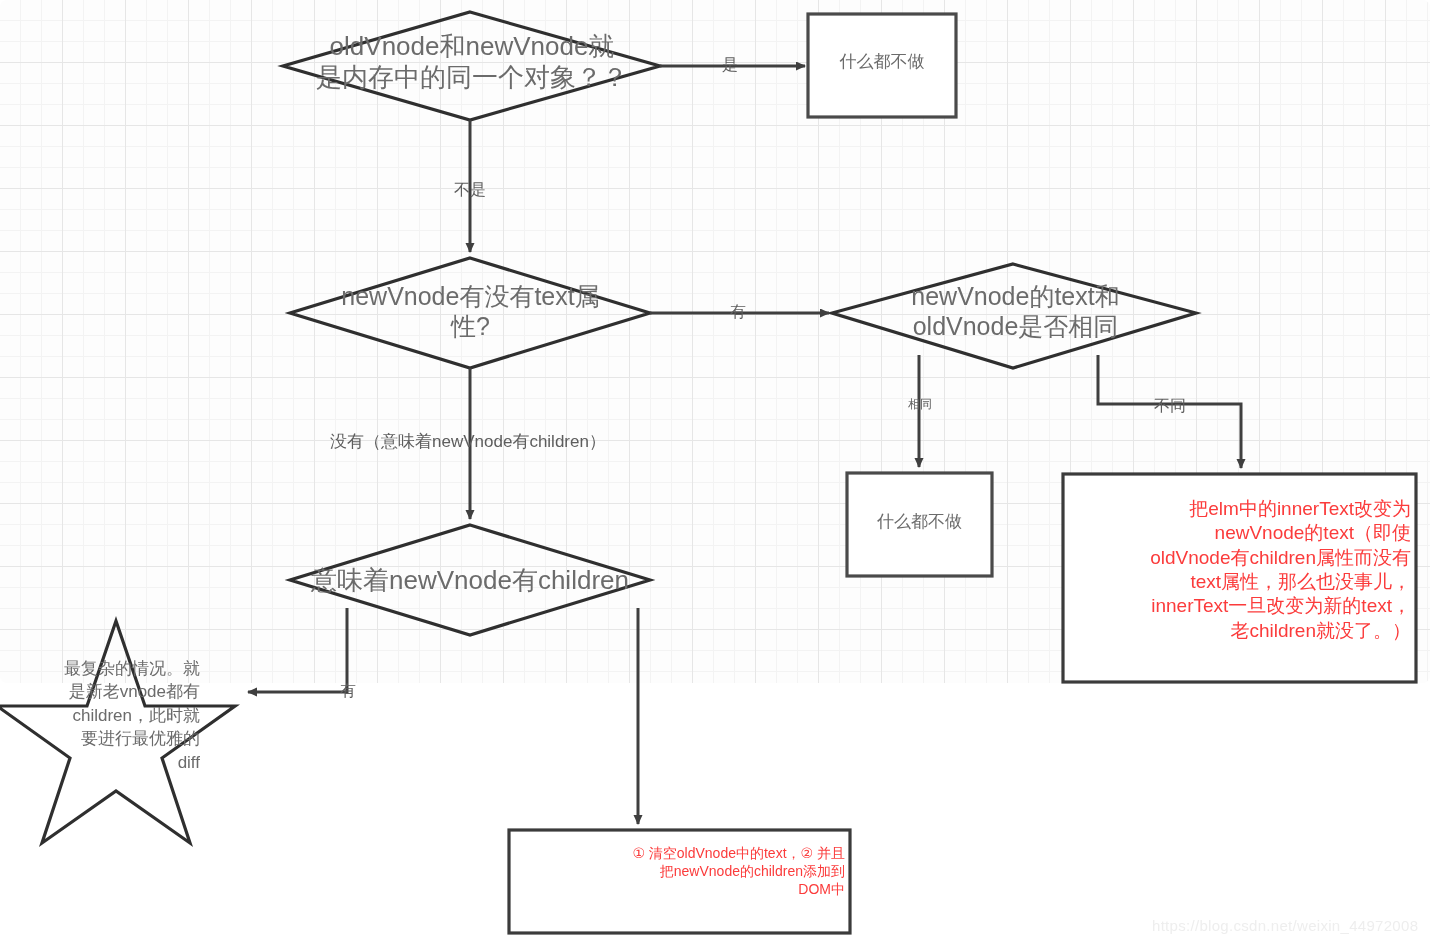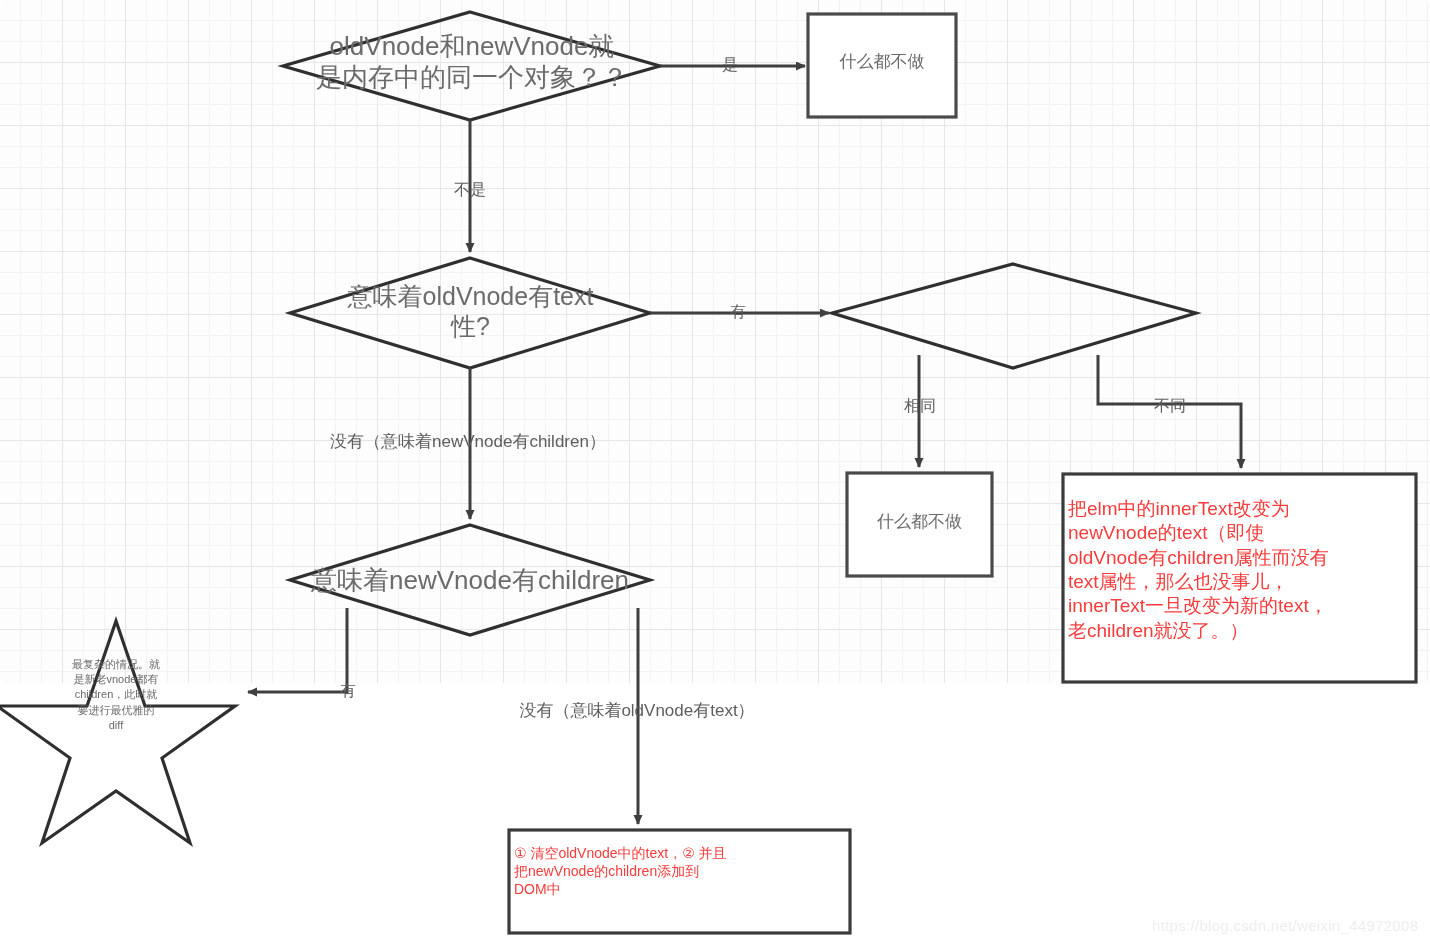--- a/index.html
+++ b/index.html
@@ -27,21 +27,21 @@
     position:absolute;
     color:#6b6b6b;
     text-align:center;
     line-height:1.2;
     white-space:pre-line;
     pointer-events:none;
   }
   .red-text{
     position:absolute;
     color:#fb3b3b;
-    text-align:left;
+    text-align:right;
     line-height:1.28;
     white-space:pre-line;
   }
   .edge-label{
     position:absolute;
     color:#5d5d5d;
     text-align:center;
     white-space:pre;
     background:transparent;
   }
@@ -98,56 +98,57 @@
     <path d="M347,608 L347,692 L248,692" fill="none" stroke="#3f3f3f" stroke-width="3" marker-end="url(#arrow)"></path>
 
     <path d="M638,608 L638,824" fill="none" stroke="#3f3f3f" stroke-width="3" marker-end="url(#arrow)"></path>
   </svg>
 
   <div class="node-text" style="left:292px;top:31px;width:360px;font-size:26px;">oldVnode和newVnode就
 是内存中的同一个对象？？</div>
 
   <div class="node-text" style="left:808px;top:52px;width:148px;font-size:17px;">什么都不做</div>
 
-  <div class="node-text" style="left:298px;top:281px;width:345px;font-size:25px;">意味着oldVnode有text
+  <div class="node-text" style="left:298px;top:281px;width:345px;font-size:25px;">newVnode有没有text属
 性?</div>
 
+  <div class="node-text" style="left:843px;top:281px;width:345px;font-size:25px;">newVnode的text和
+oldVnode是否相同</div>
 
   <div class="node-text" style="left:847px;top:512px;width:145px;font-size:17px;">什么都不做</div>
 
   <div class="red-text" style="left:1068px;top:497px;width:343px;font-size:19px;">把elm中的innerText改变为
 newVnode的text（即使
 oldVnode有children属性而没有
 text属性，那么也没事儿，
 innerText一旦改变为新的text，
 老children就没了。）</div>
 
   <div class="node-text" style="left:290px;top:565px;width:360px;font-size:26px;">意味着newVnode有children</div>
 
   <div class="red-text" style="left:514px;top:845px;width:331px;font-size:14px;">① 清空oldVnode中的text，② 并且
 把newVnode的children添加到
 DOM中</div>
 
-  <div class="node-text" style="left:32px;top:657px;width:168px;font-size:11px;line-height:1.38;">最复杂的情况。就
+  <div class="node-text" style="left:32px;top:657px;width:168px;font-size:17px;line-height:1.38;text-align:right;">最复杂的情况。就
 是新老vnode都有
 children，此时就
 要进行最优雅的
 diff</div>
 
   <div class="edge-label" style="left:710px;top:55px;width:40px;font-size:16px;">是</div>
 
   <div class="edge-label" style="left:443px;top:180px;width:54px;font-size:16px;">不是</div>
 
   <div class="edge-label" style="left:718px;top:302px;width:40px;font-size:16px;">有</div>
 
   <div class="edge-label" style="left:303px;top:430px;width:330px;font-size:17px;">没有（意味着newVnode有children）</div>
 
-  <div class="edge-label" style="left:893px;top:396px;width:54px;font-size:16px;">相同</div>
+  <div class="edge-label" style="left:893px;top:396px;width:54px;font-size:12px;">相同</div>
 
   <div class="edge-label" style="left:1143px;top:396px;width:54px;font-size:16px;">不同</div>
 
   <div class="edge-label" style="left:331px;top:681px;width:34px;font-size:16px;">有</div>
 
-  <div class="edge-label" style="left:477px;top:699px;width:320px;font-size:17px;">没有（意味着oldVnode有text）</div>
 
   <div class="watermark" style="left:1152px;top:917px;">https://blog.csdn.net/weixin_44972008</div>
 
 </div>
 
 </body></html>

